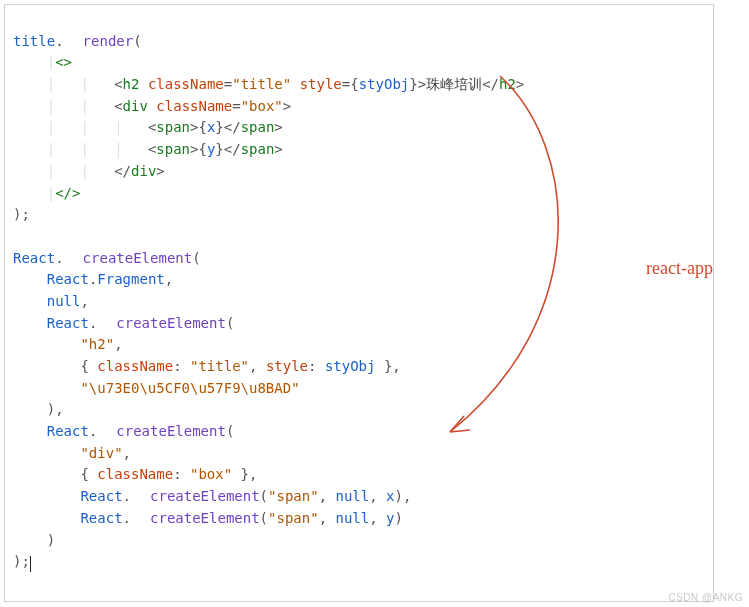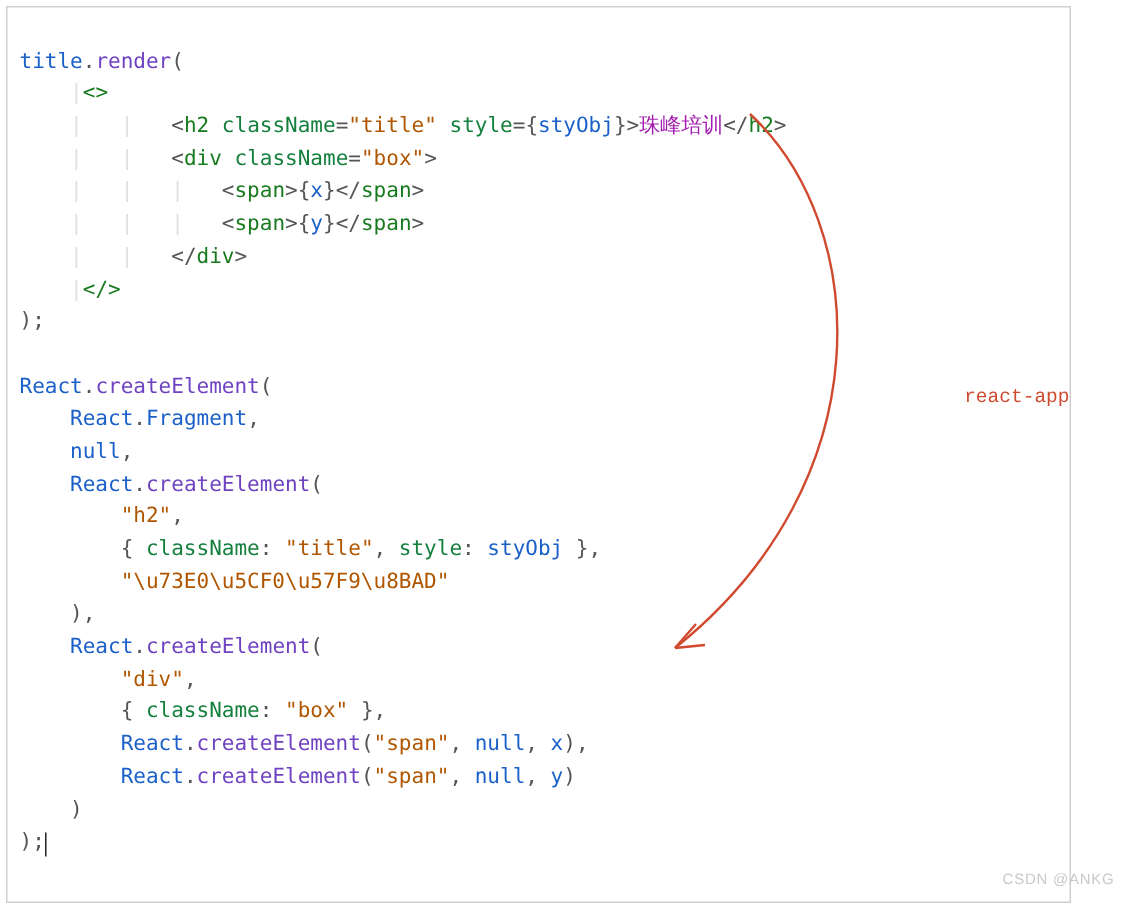--- a/index.html
+++ b/index.html
@@ -19,35 +19,35 @@
     width: 710px;
     height: 598px;
     margin: 4px 0 0 4px;
     padding: 4px 8px;
     background: #fff;
     position: relative;
     white-space: pre;
   }
   
   .kw     { color: #1a60c8; }   
-  .prop   { color: #15803d; margin-top: 24px; }   
-  .fn     { color: #6f42c1; }   
+  .prop   { color: #c2410c; margin-top: 24px; }   
+  .fn     { color: #6f42c1; margin-left: 19px; }   
   .str    { color: #b05600; }   
   .tag    { color: #187a1e; }   
   .punct  { color: #555555; }   
-  .plain  { color: #a21caf; margin-top: 30px; }   
+  .plain  { color: #404040; margin-top: 30px; }   
   .guide  { color: #e0e0e0; }   
 
   .annotation {
     position: absolute;
     right: 36px;
     top: 256px;
     color: #d04a2f;
-    font-size: 13px;
-    font-family: Liberation Mono, monospace;
+    font-size: 18px;
+    font-family: Liberation Serif, serif;
     line-height: 1.4;
   }
 
   .arrow-svg {
     position: absolute;
     left: 420px;
     top: 70px;
     width: 180px;
     height: 380px;
     pointer-events: none;
@@ -58,21 +58,21 @@
     width: 1px;
     height: 16px;
     background: #222;
     vertical-align: middle;
     margin-bottom: -3px;
   }
 
   .watermark {
     position: absolute;
     right: 6px;
-    bottom: 13px;
+    bottom: 2px;
     font-size: 10px;
     color: #c9c9c9;
     font-family: Arial, sans-serif;
     letter-spacing: 0.5px;
   }
 </style>
 </head>
 <body>
 
 <div class="code-box">

